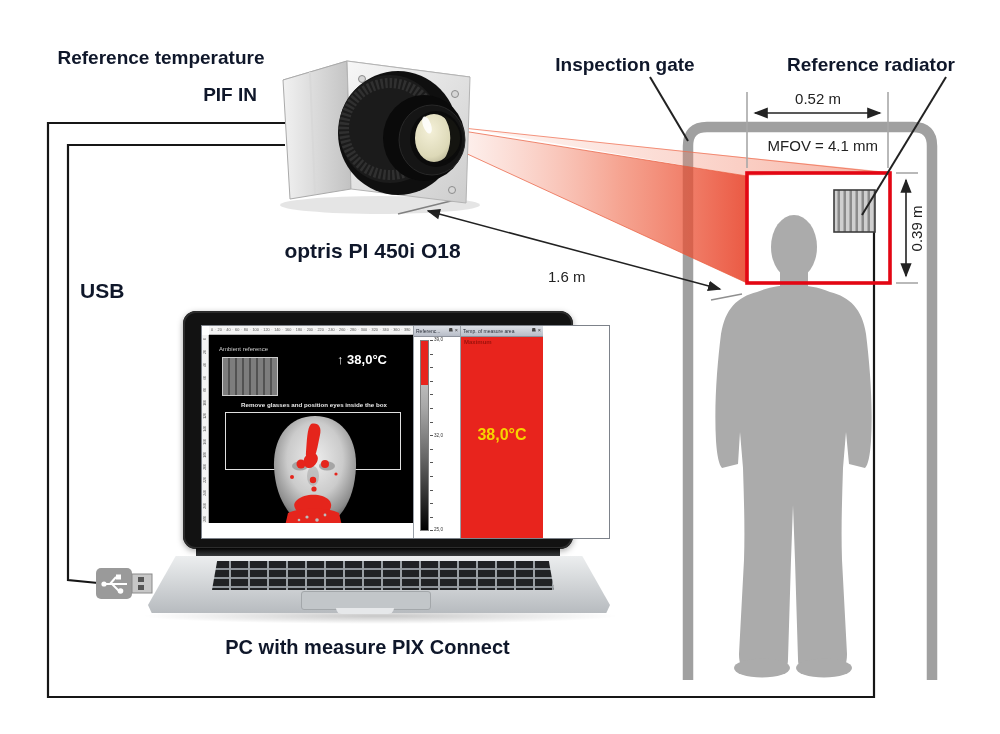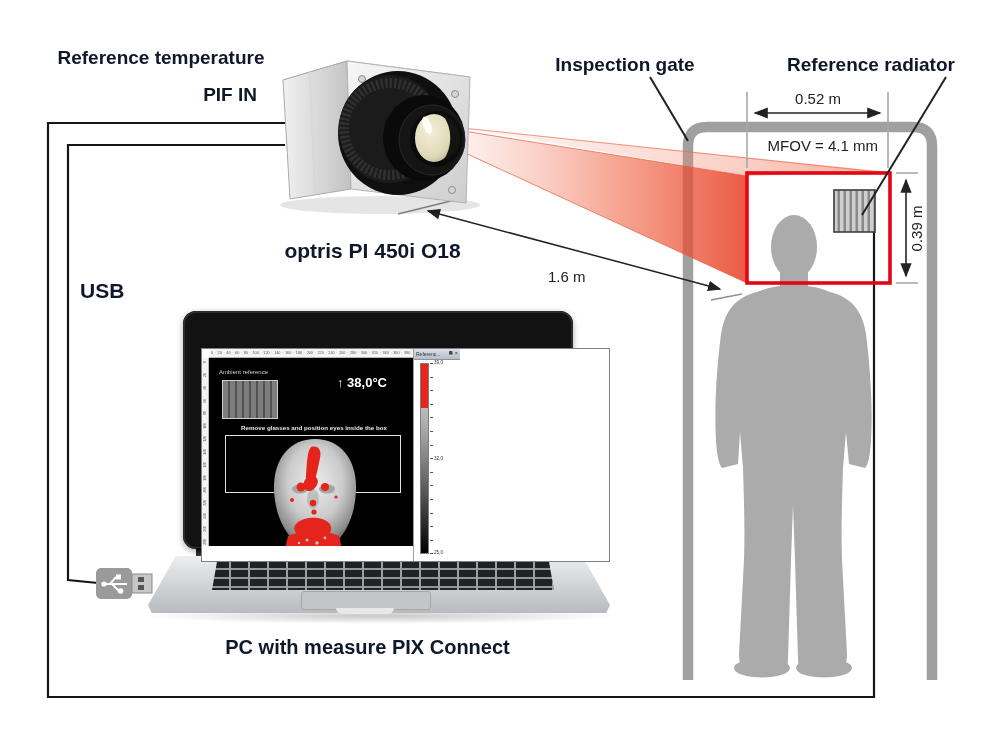--- a/index.html
+++ b/index.html
@@ -23,21 +23,21 @@
         background:
           repeating-linear-gradient(90deg,rgba(0,0,0,0) 0 17px,#9aa0a4 17px 19px),
           repeating-linear-gradient(180deg,#202224 0 7px,#8f959a 7px 9px);}
   .trackpad{position:absolute;left:301px;top:591px;width:128px;height:17px;background:#c2c6c9;
         border:1px solid #a3a7aa;border-radius:3px;}
   .front-notch{position:absolute;left:336px;top:608px;width:58px;height:6px;background:#e6e8ea;
         border-radius:0 0 8px 8px;}
   .laptop-shadow{position:absolute;left:140px;top:608px;width:480px;height:16px;
         background:radial-gradient(ellipse at center,rgba(0,0,0,.22),rgba(0,0,0,0) 70%);}
   
-  .swin{position:absolute;left:202px;top:349px;width:407px;height:212px;background:#fff;
+  .swin{position:absolute;left:202px;top:326px;width:407px;height:212px;background:#fff;
         outline:1px solid #7d828a;font-weight:normal;}
   .ruler-x{position:absolute;left:7px;top:0;width:204px;height:9px;background:#f4f4f4;
         border-bottom:1px solid #b5b5b5;display:flex;justify-content:space-between;
         align-items:center;font-size:3.8px;color:#555;padding:0 2px;box-sizing:border-box;overflow:hidden;}
   .ruler-x .dot{color:#999;}
   .ruler-y{position:absolute;left:0;top:9px;width:7px;height:188px;background:#f4f4f4;
         border-right:1px solid #b5b5b5;display:flex;flex-direction:column;justify-content:space-between;
         align-items:center;font-size:3.4px;color:#555;padding:2px 0;box-sizing:border-box;overflow:hidden;}
   .ruler-y span{transform:rotate(-90deg);}
   .thermal{position:absolute;left:7px;top:9px;width:204px;height:188px;background:#000;overflow:hidden;}
@@ -334,15 +334,24 @@
         </div>
         <div class="sbar">
           <div class="sbar-red"></div>
         </div>
         <div class="sticks"></div>
         <div class="stick-lbl" style="top:11px;">39,0</div>
         <div class="stick-lbl" style="top:107px;">32,0</div>
         <div class="stick-lbl" style="top:201px;">25,0</div>
       </div>
 
+      <div class="panel temppanel">
+        <div class="p-head">
+          <span class="p-title">Temp. of measure area</span>
+          <span class="pin-ico"></span>
+          <span class="x-ico">×</span>
+        </div>
+        <div class="max-lbl">Maximum</div>
+        <div class="temp-val">38,0°C</div>
+      </div>
     </div>
   </div>
 </div>
 
 </body></html>

